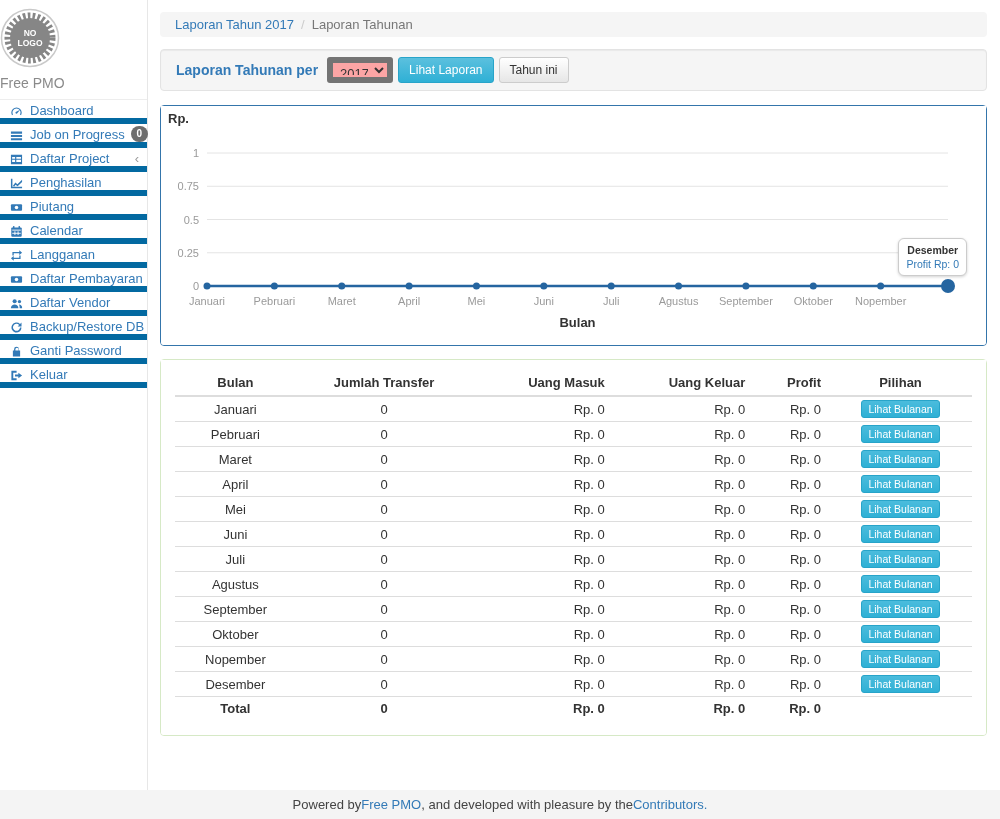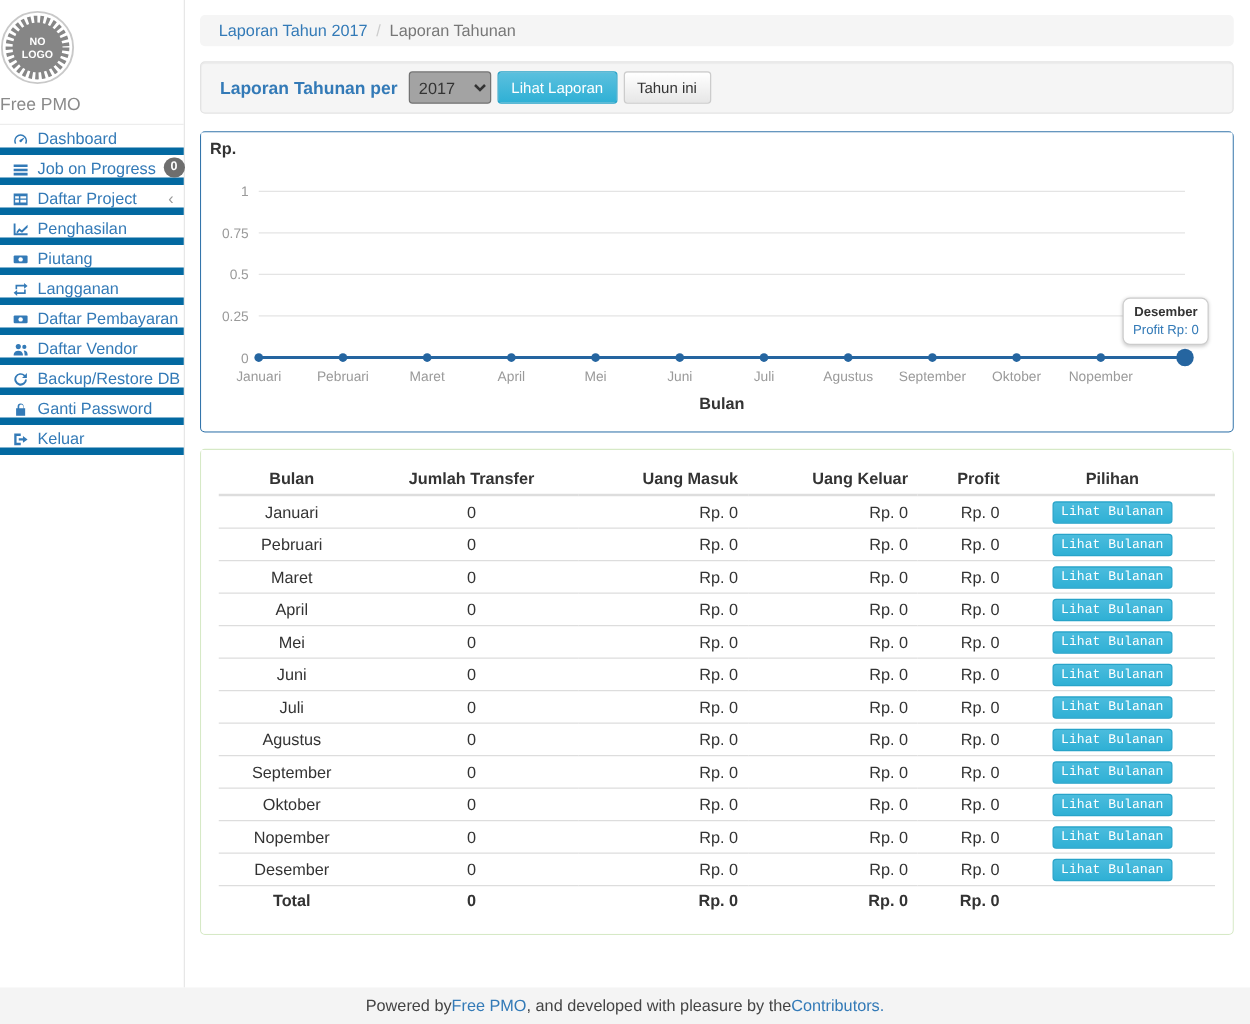--- a/index.html
+++ b/index.html
@@ -42,21 +42,21 @@
 
   .well {
     background:#f5f5f5; border:1px solid #e3e3e3; border-radius:4px;
     box-shadow:inset 0 1px 1px rgba(0,0,0,.05);
     padding:7px 15px; display:flex; align-items:center; gap:5px;
     margin-bottom:14px; flex:none;
   }
   .well-label { color:#337ab7; font-weight:bold; font-size:14px; margin-right:4px; }
   select {
     height:26px; width:66px; font-size:13px; color:#333;
-    border:1px solid #737373; border-radius:3px; background:#a3a3a3; padding:2px 3px;
+    border:6px solid #737373; border-radius:3px; background:#fca5a5; padding:2px 3px;
     font-family:"Liberation Sans", sans-serif;
   }
   .btn {
     font-size:12px; border-radius:3px; padding:4px 10px; border:1px solid;
     cursor:pointer; font-family:"Liberation Sans", sans-serif; line-height:16px;
   }
   .btn-info  { color:#fff; background:linear-gradient(#5bc0de,#2fb0d5); border-color:#28a4c9; }
   .btn-default { color:#333; background:linear-gradient(#fff,#e6e6e6); border-color:#ccc; }
 
   .panel { border-radius:4px; flex:none; }
@@ -78,21 +78,21 @@
   .chart-tooltip .v { color:#337ab7; }
 
   .table-wrap { padding:10px 14px 14px; }
   table { width:100%; border-collapse:collapse; font-size:13px; }
   th { font-weight:bold; padding:5px 8px; border-bottom:2px solid #ddd; }
   td { padding:3px 8px; border-top:1px solid #ddd; height:24px; }
   .c { text-align:center; } .r { text-align:right; }
   .btn-xs {
     font-size:10.5px; padding:1px 6px; border-radius:3px; line-height:14px;
     color:#fff; background:linear-gradient(#4bbcdd,#2fb0d5); border:1px solid #28a4c9; cursor:pointer;
-    font-family:Liberation Mono, monospace;
+    font-family:Liberation Sans, sans-serif;
   }
   tr.total td { font-weight:bold; }
 
   footer {
     margin-top:auto; height:29px; background:#f4f4f4;
     display:flex; align-items:center; justify-content:center;
     color:#444; font-size:13px; flex:none;
   }
   footer a { color:#337ab7; text-decoration:none; }
 </style>
@@ -151,20 +151,34 @@
         <span>Penghasilan</span>
       </a>
       <a href="#">
         <span class="icon">
             <svg viewBox="0 0 14 14">
               <rect x="1" y="3.6" width="12" height="6.8" rx="1"></rect>
               <circle cx="7" cy="7" r="1.9" fill="#fff"></circle>
             </svg>
           </span>
         <span>Piutang</span>
+      </a>
+      <a href="#">
+        <span class="icon">
+            <svg viewBox="0 0 14 14">
+              <rect x="1.4" y="2.6" width="11.2" height="10" rx="1"></rect>
+              <rect x="3.2" y="1.2" width="1.6" height="2.6"></rect>
+              <rect x="9.2" y="1.2" width="1.6" height="2.6"></rect>
+              <rect x="2.4" y="5" width="9.2" height="1" fill="#fff"></rect>
+              <rect x="4.8" y="6.8" width="1" height="4" fill="#fff"></rect>
+              <rect x="8.2" y="6.8" width="1" height="4" fill="#fff"></rect>
+              <rect x="2.4" y="8.4" width="9.2" height="1" fill="#fff"></rect>
+            </svg>
+          </span>
+        <span>Calendar</span>
       </a>
       <a href="#">
         <span class="icon">
             <svg viewBox="0 0 14 14">
               <path d="M4 4.6h6v1.8l3-2.4L10 1.4v1.7H2.6v3.8H4zM10 9.4H4V7.6l-3 2.4 3 2.6v-1.7h7.4V7.1H10z"></path>
             </svg>
           </span>
         <span>Langganan</span>
       </a>
       <a href="#">

